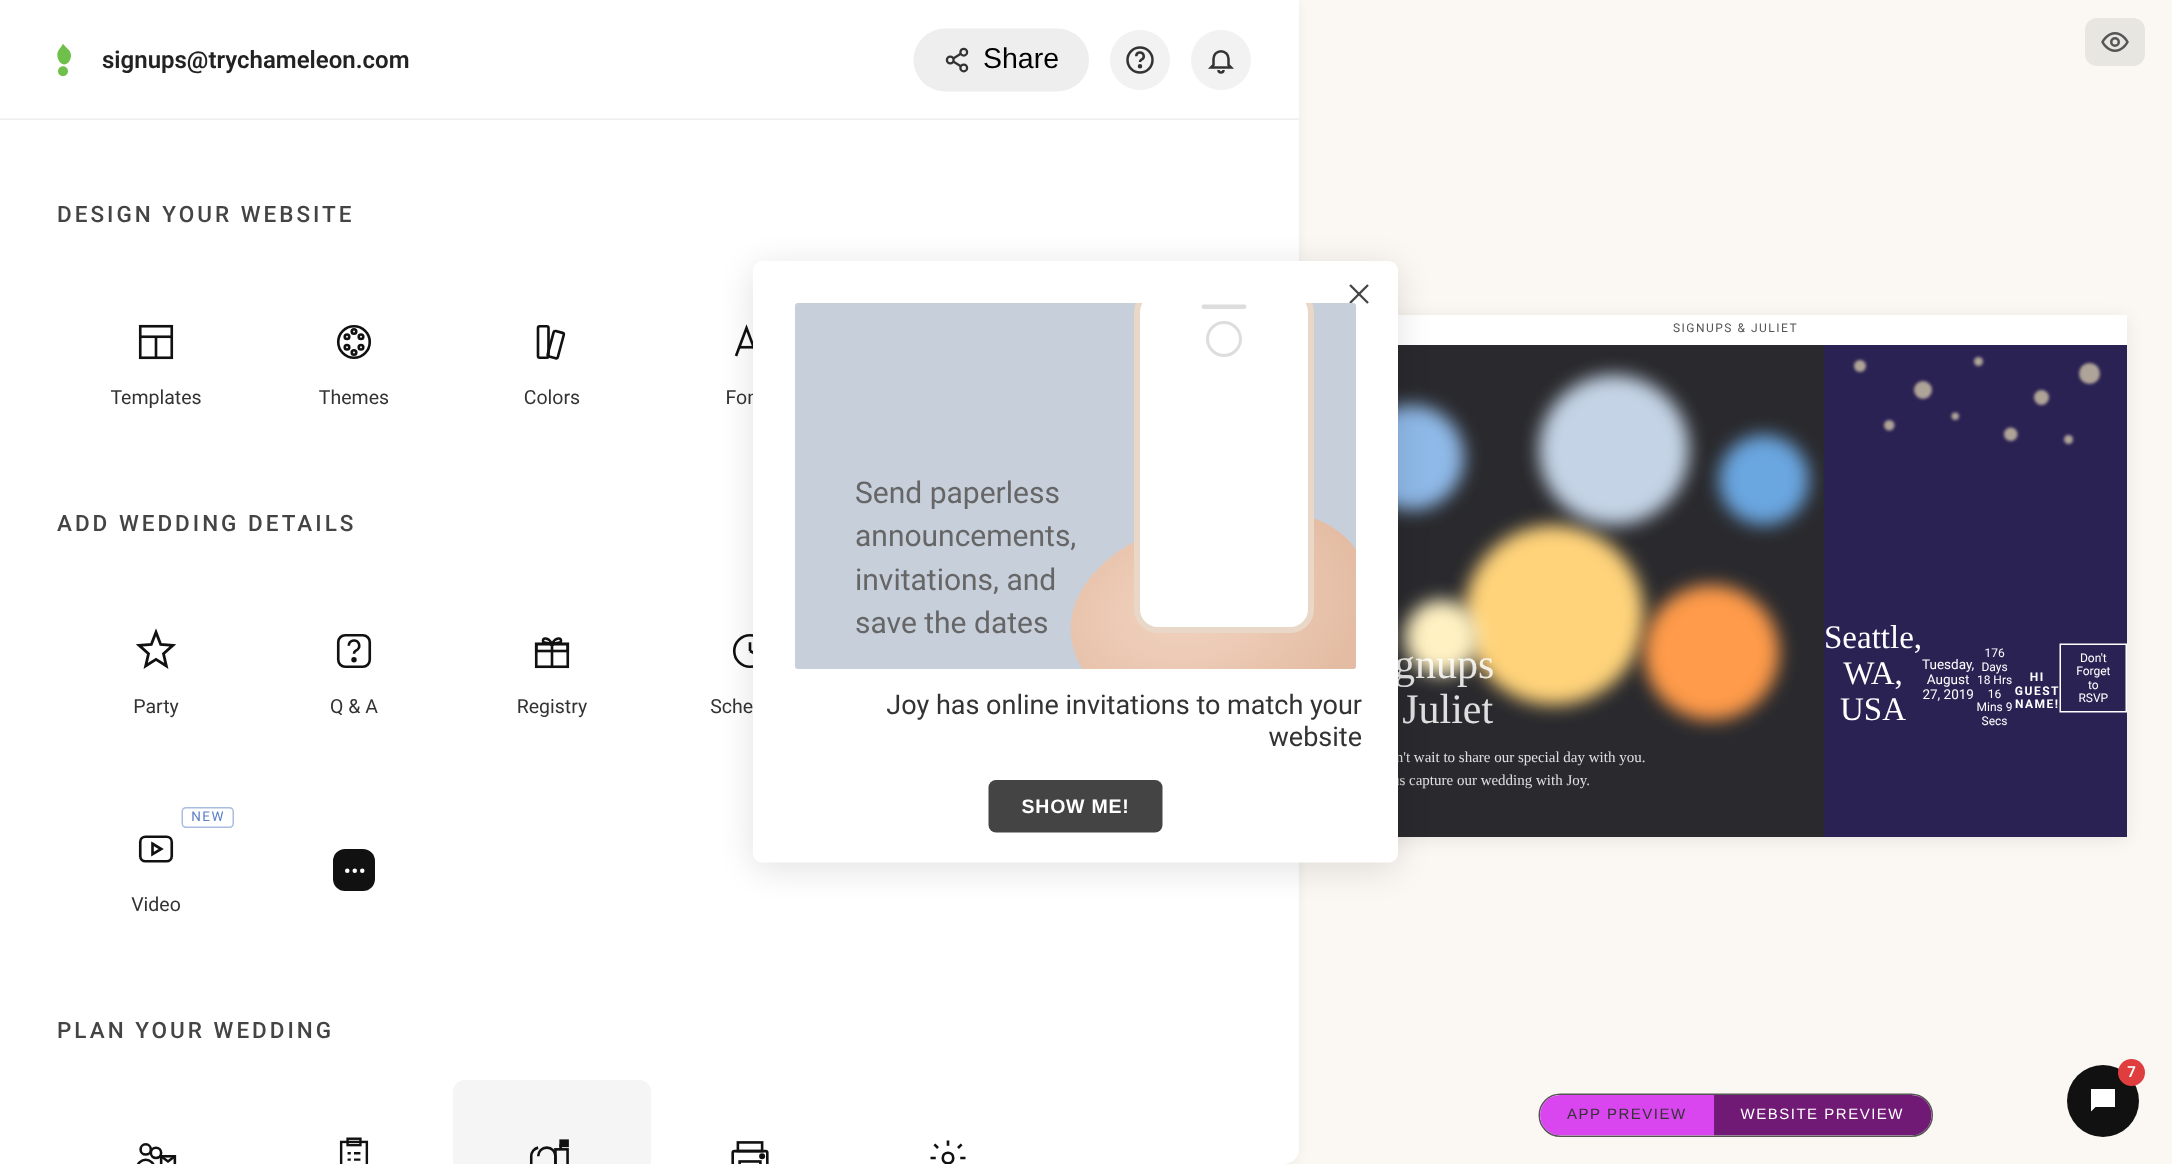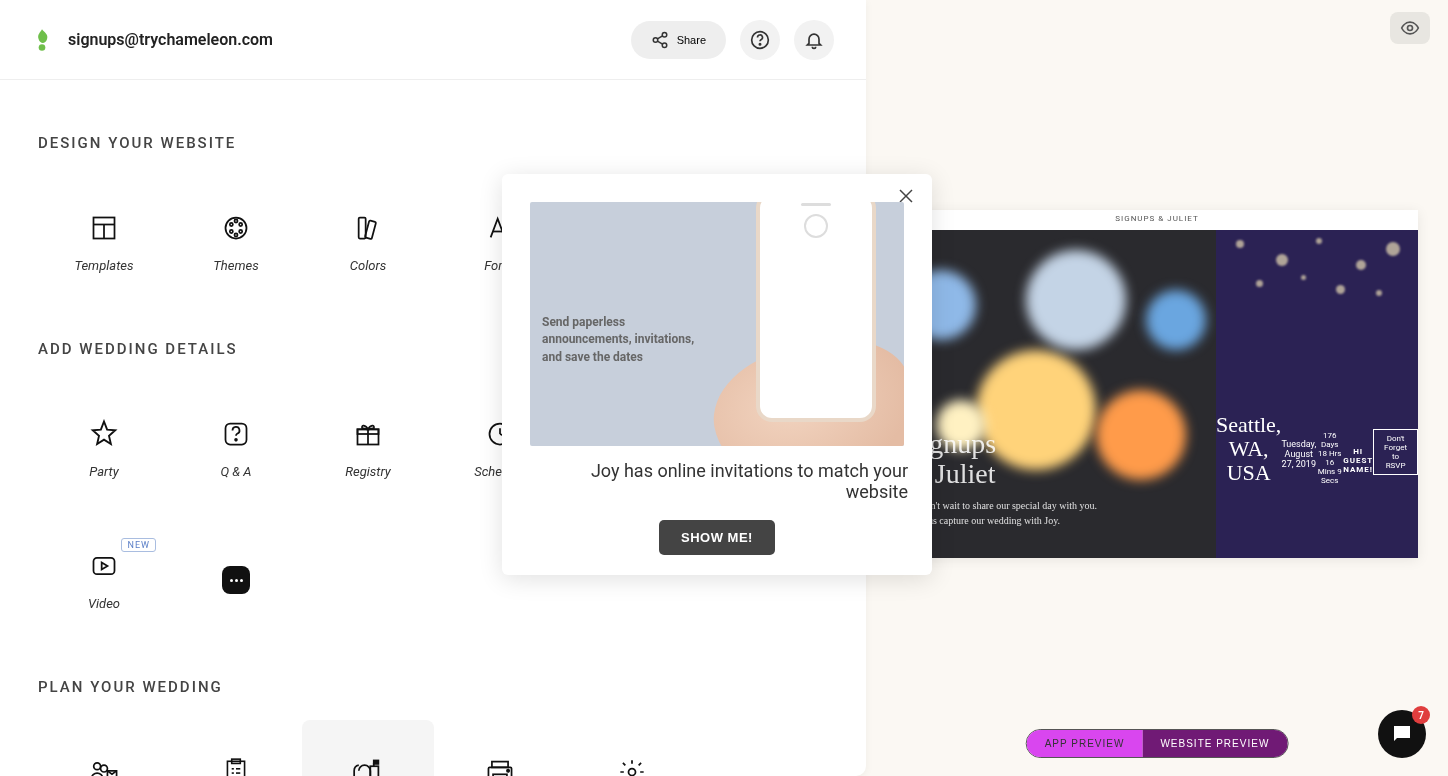--- a/index.html
+++ b/index.html
@@ -36,21 +36,21 @@
   .email { font-size: 16px; font-weight: 600; color: #222; }
   .header-right { margin-left: auto; display: flex; align-items: center; gap: 14px; }
   .share-btn {
     display: flex;
     align-items: center;
     gap: 8px;
     background: #eee;
     border: none;
     padding: 10px 20px;
     border-radius: 22px;
-    font-size: 11px;
+    font-size: 19px;
     font-weight: 500;
     cursor: pointer;
   }
   .round-btn {
     width: 40px; height: 40px;
     border-radius: 50%;
     background: #f2f2f2;
     display: flex;
     align-items: center;
     justify-content: center;
@@ -81,21 +81,21 @@
     flex-direction: column;
     align-items: center;
     justify-content: center;
     gap: 14px;
     cursor: pointer;
     border-radius: 8px;
     position: relative;
   }
   .tile.active { background: #f5f5f5; }
   .tile-icon { width: 32px; height: 32px; display: flex; align-items: center; justify-content: center; }
-  .tile-label { font-size: 13px; color: #333; font-style: italic; }
+  .tile-label { font-size: 13px; color: #333; }
   .new-badge {
     position: absolute;
     top: 24px;
     right: 14px;
     font-size: 9px;
     color: #5b7fc7;
     border: 1px solid #a9bde0;
     padding: 1px 5px;
     border-radius: 3px;
     letter-spacing: 1px;
@@ -136,27 +136,26 @@
   .modal-hero {
     margin: 28px 28px 14px 28px;
     height: 244px;
     background: #c7cfdb;
     border-radius: 2px;
     position: relative;
     overflow: hidden;
   }
   .hero-text {
     position: absolute;
-    left: 12px;
+    left: 40px;
     top: 112px;
     width: 160px;
-    font-size: 12px;
+    font-size: 20px;
     color: #666;
     line-height: 1.45;
-    font-weight: bold;
   }
   .phone {
     position: absolute;
     right: 28px;
     top: -10px;
     width: 120px;
     height: 230px;
     background: #fff;
     border: 4px solid #e9d8c8;
     border-radius: 16px;

